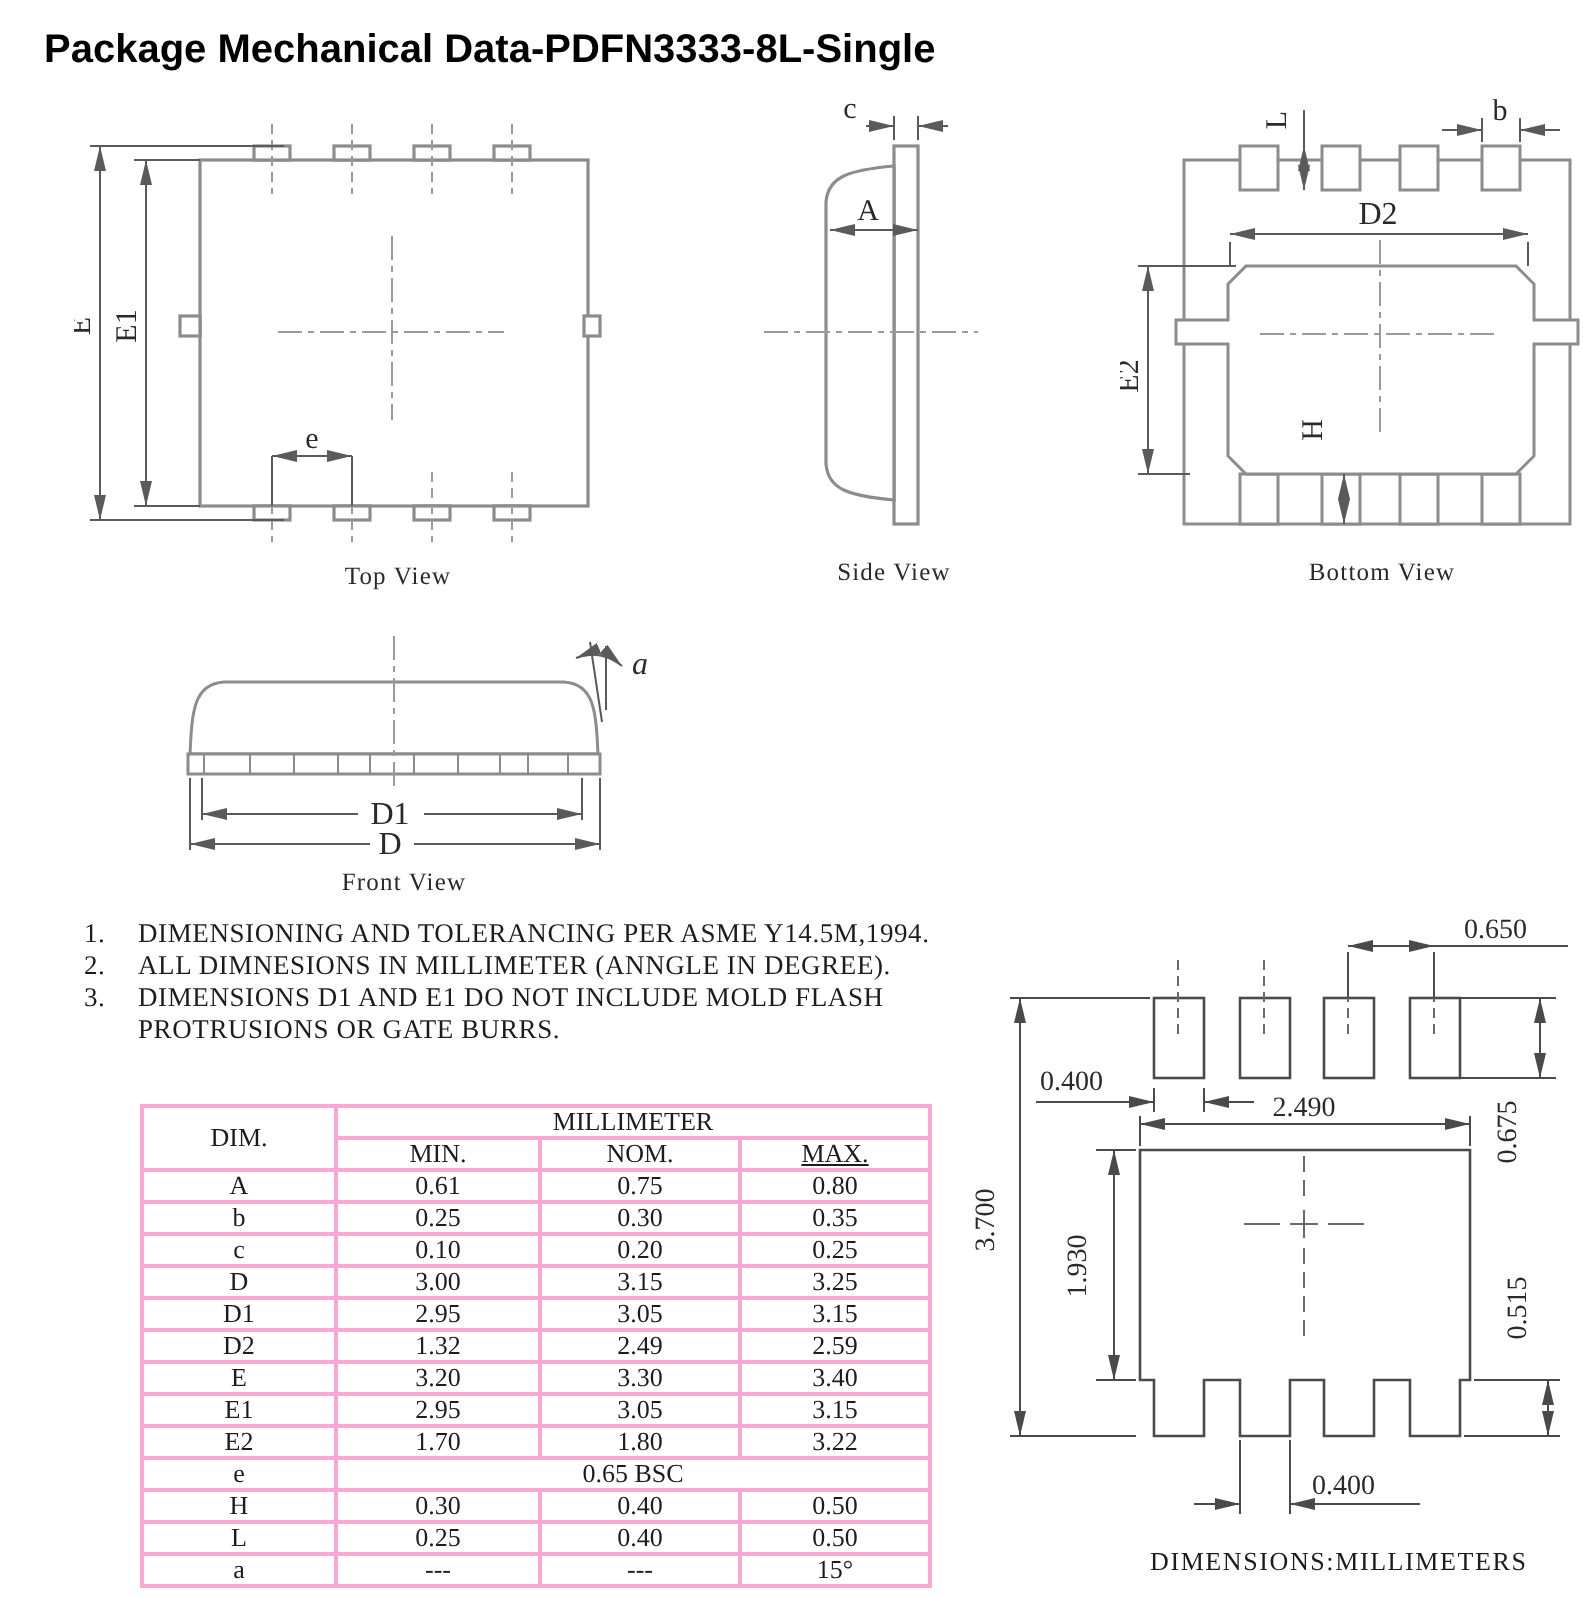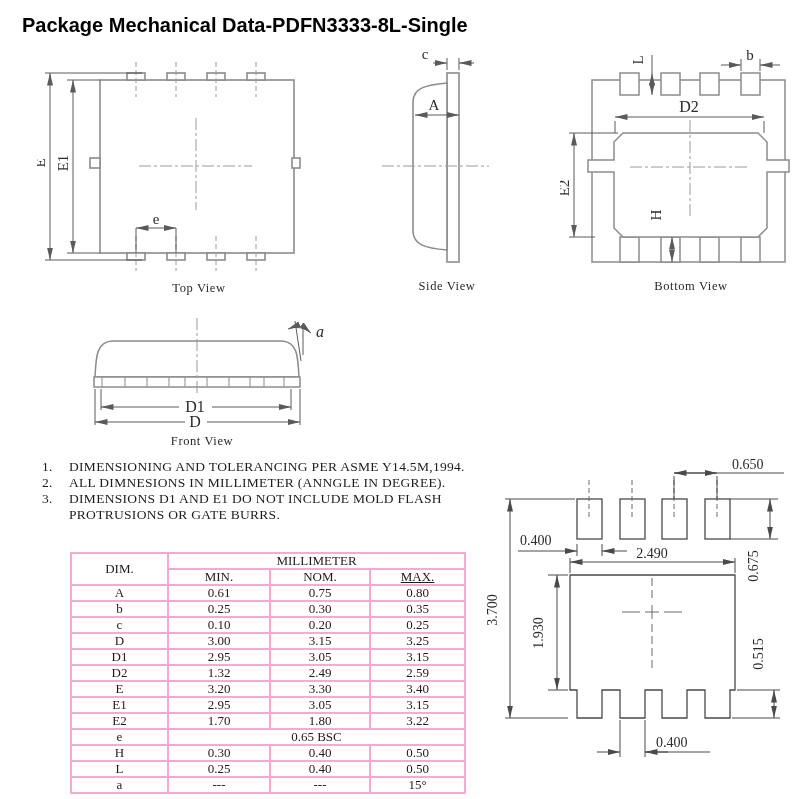--- a/index.html
+++ b/index.html
@@ -359,14 +359,15 @@
     <text class="num" x="250" y="19">0.650</text>
     <text class="num" x="38" y="95">0.400</text>
     <text class="num" text-anchor="middle" transform="rotate(-90 276 116)" x="276" y="116">0.675</text>
     <text class="num" text-anchor="middle" x="170" y="108">2.490</text>
     <text class="num" text-anchor="middle" transform="rotate(-90 15 160)" x="15" y="160">3.700</text>
     <text class="num" text-anchor="middle" transform="rotate(-90 61 183)" x="61" y="183">1.930</text>
     <text class="num" text-anchor="middle" transform="rotate(-90 281 204)" x="281" y="204">0.515</text>
     <text class="num" x="174" y="297">0.400</text>
   </svg>
 
+  <div id="footer">DIMENSIONS:MILLIMETERS</div>
 
 </div>
 
 </body></html>

